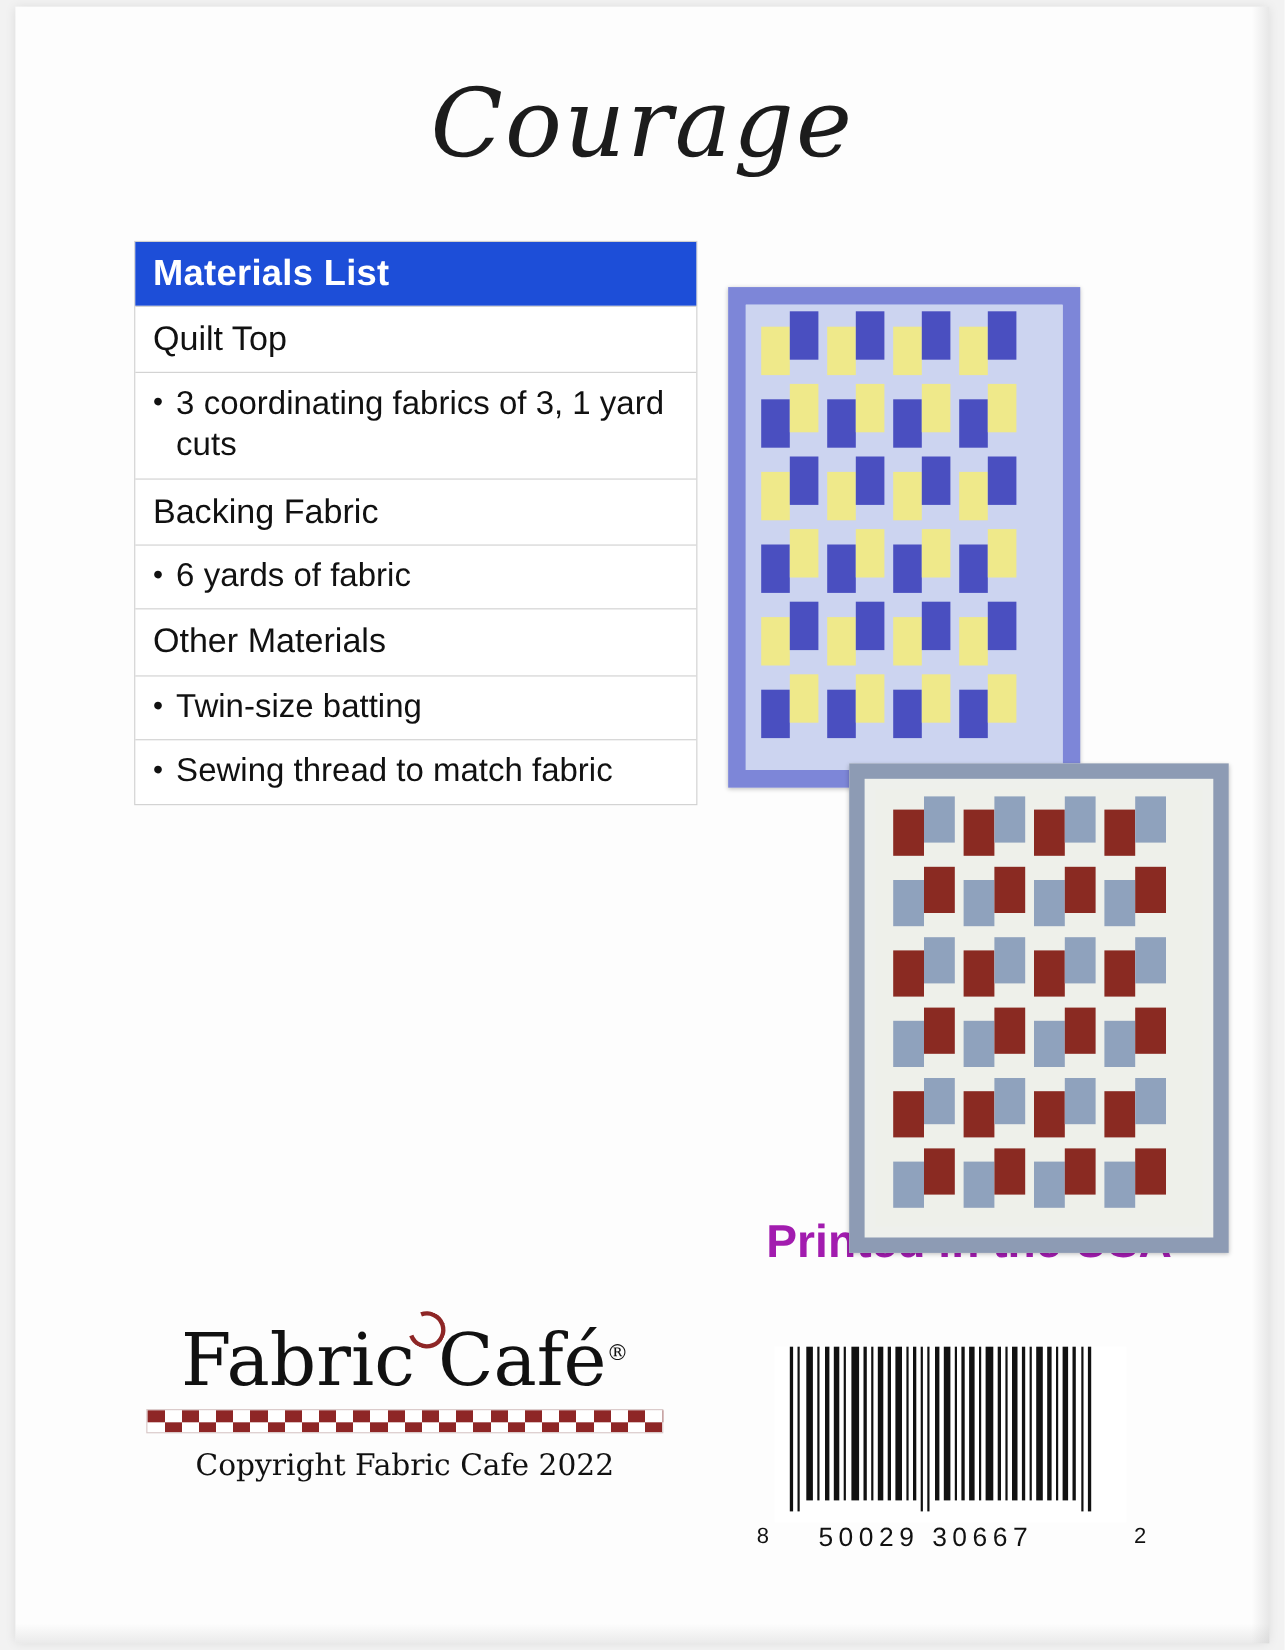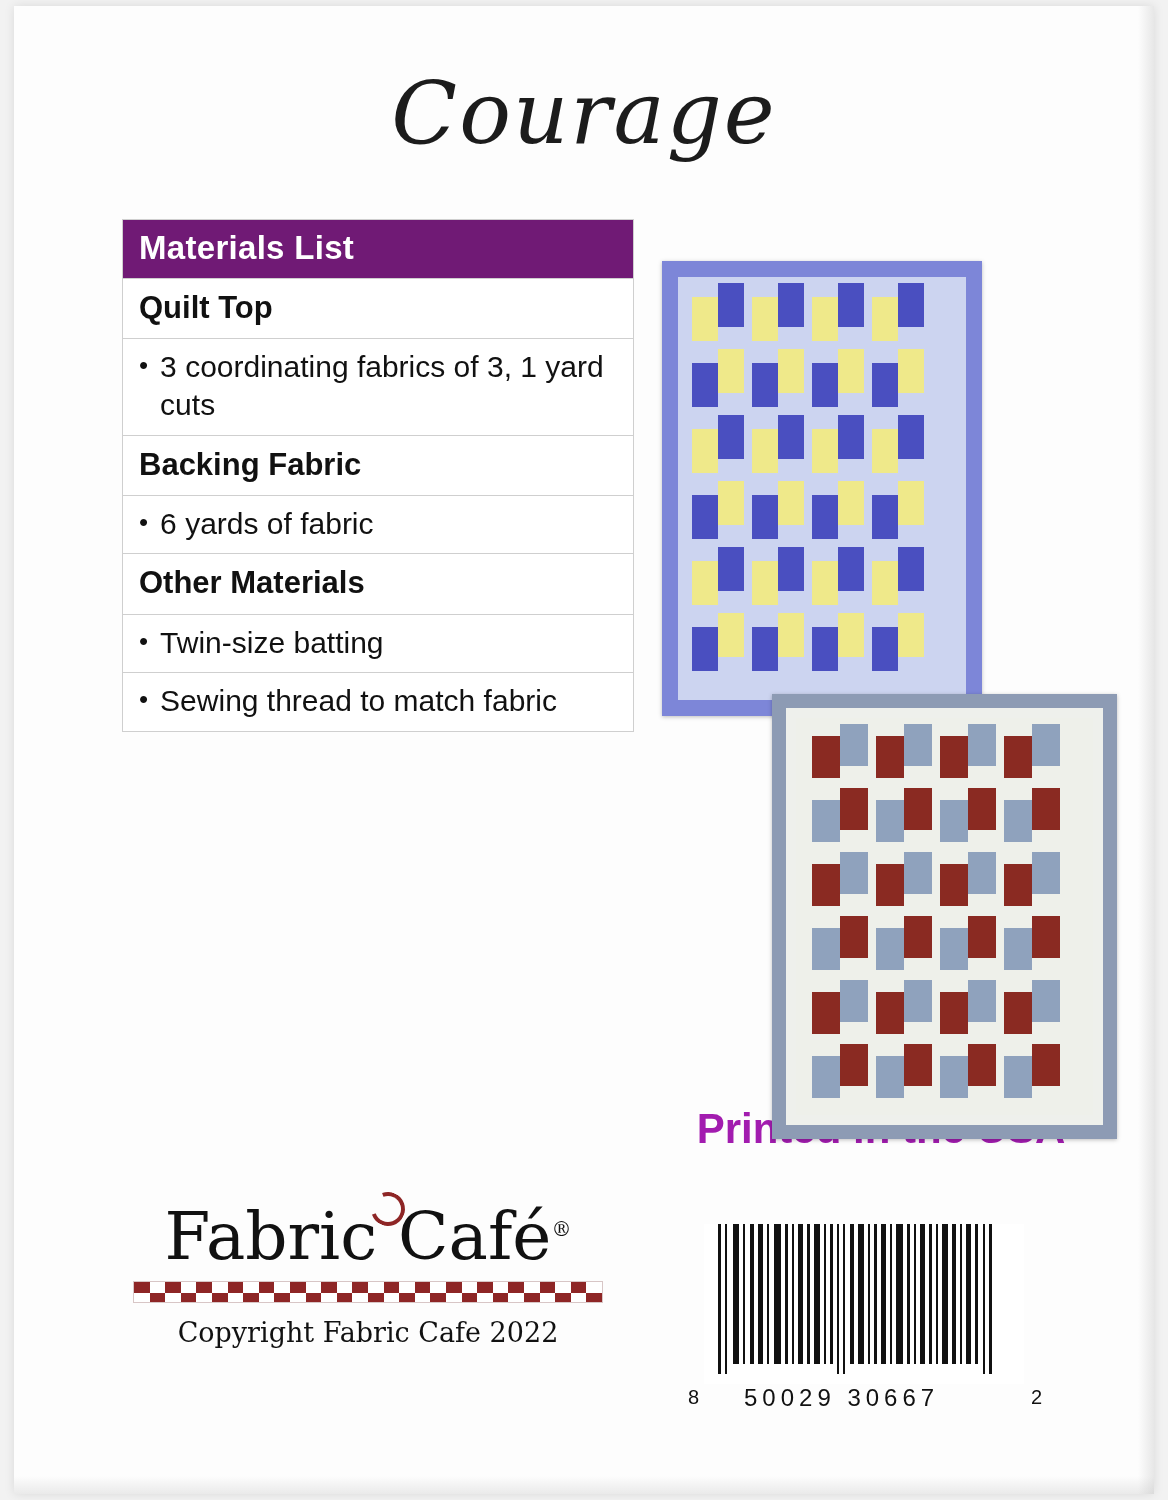--- a/index.html
+++ b/index.html
@@ -58,36 +58,36 @@
   #materials {
     position: absolute;
     left: 108px;
     top: 213px;
     width: 512px;
     border: 1px solid #cfcfcf;
     box-sizing: border-box;
     background: #fff;
   }
   #materials .mhead {
-    background: #701a75;
+    background: #1d4ed8;
     color: #ffffff;
     font-size: 33px;
     font-weight: bold;
     padding: 9px 16px 11px 16px;
     letter-spacing: 0.3px;
   }
   #materials .row {
     border-top: 1px solid #cfcfcf;
     padding: 9px 16px 11px 16px;
     font-size: 30px;
     color: #111;
     line-height: 1.26;
   }
   #materials .row.section {
-    font-weight: bold;
+    font-weight: normal;
     font-size: 31px;
   }
   #materials .row.bullet {
     display: flex;
     gap: 12px;
   }
   #materials .row.bullet .dot {
     font-size: 26px;
     line-height: 1.35;
   }

